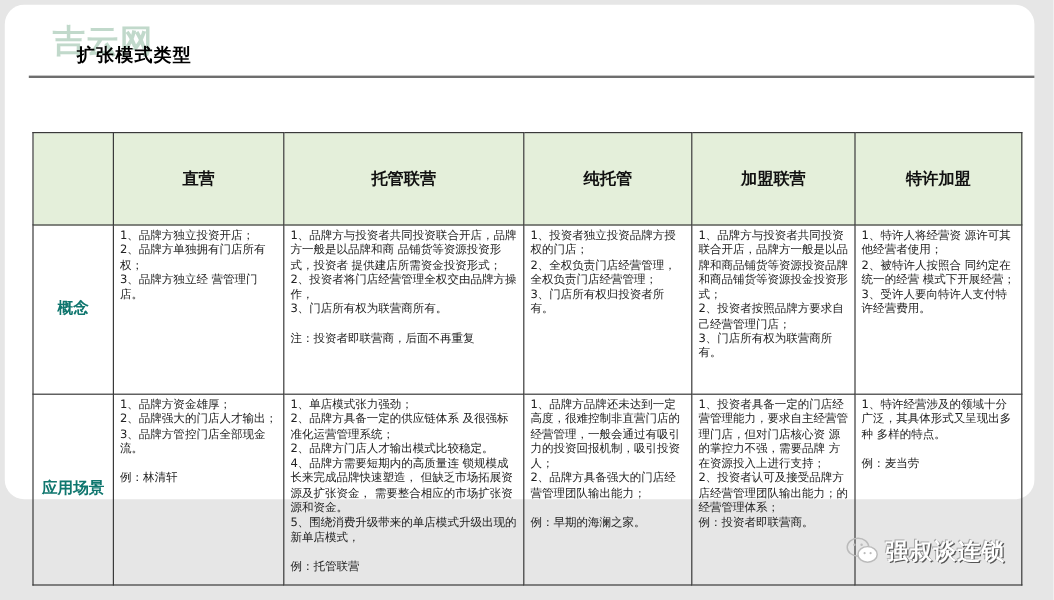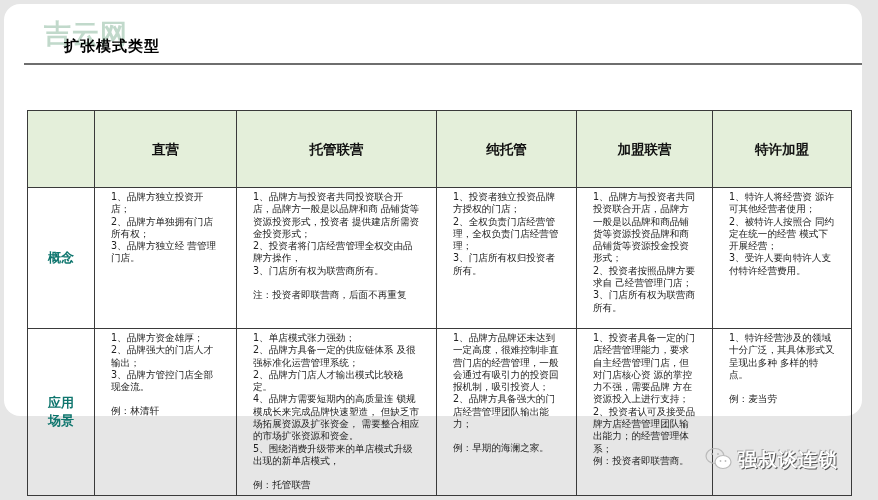--- a/index.html
+++ b/index.html
@@ -30,21 +30,21 @@
     width: 838px; height: 2px; background: #6e6e6e;
   }
   table.grid {
     position: absolute; left: 27px; top: 110px;
     border-collapse: collapse; table-layout: fixed;
     width: 824px;
   }
   table.grid td, table.grid th {
     border: 1.3px solid #3a3a3a;
     vertical-align: top;
-    padding: 3px 16px;
+    padding: 3px 5px;
     font-size: 9.6px; line-height: 12.3px;
     color: #222;
     word-break: break-all;
   }
   table.grid thead th {
     background: #e4efda;
     height: 40px; padding: 18px;
     vertical-align: middle; text-align: center;
     font-size: 13.5px; font-weight: bold; color: #111;
   }

